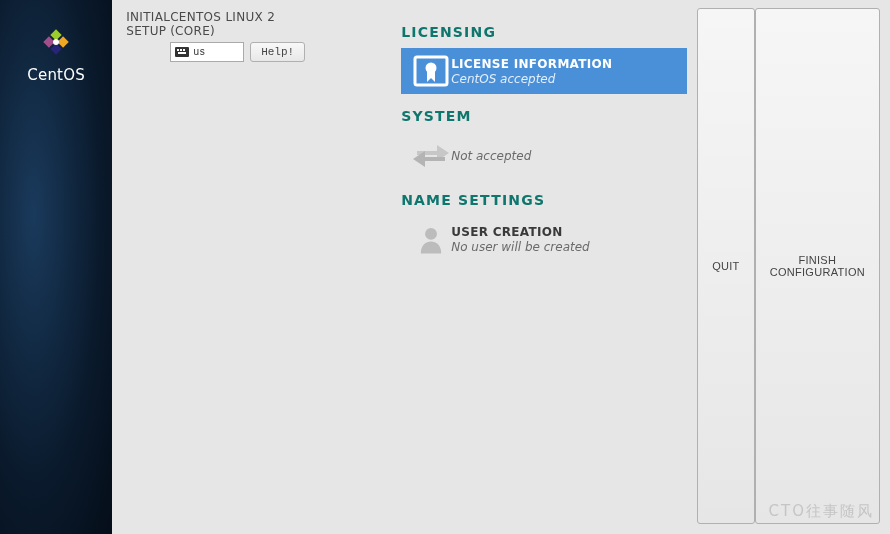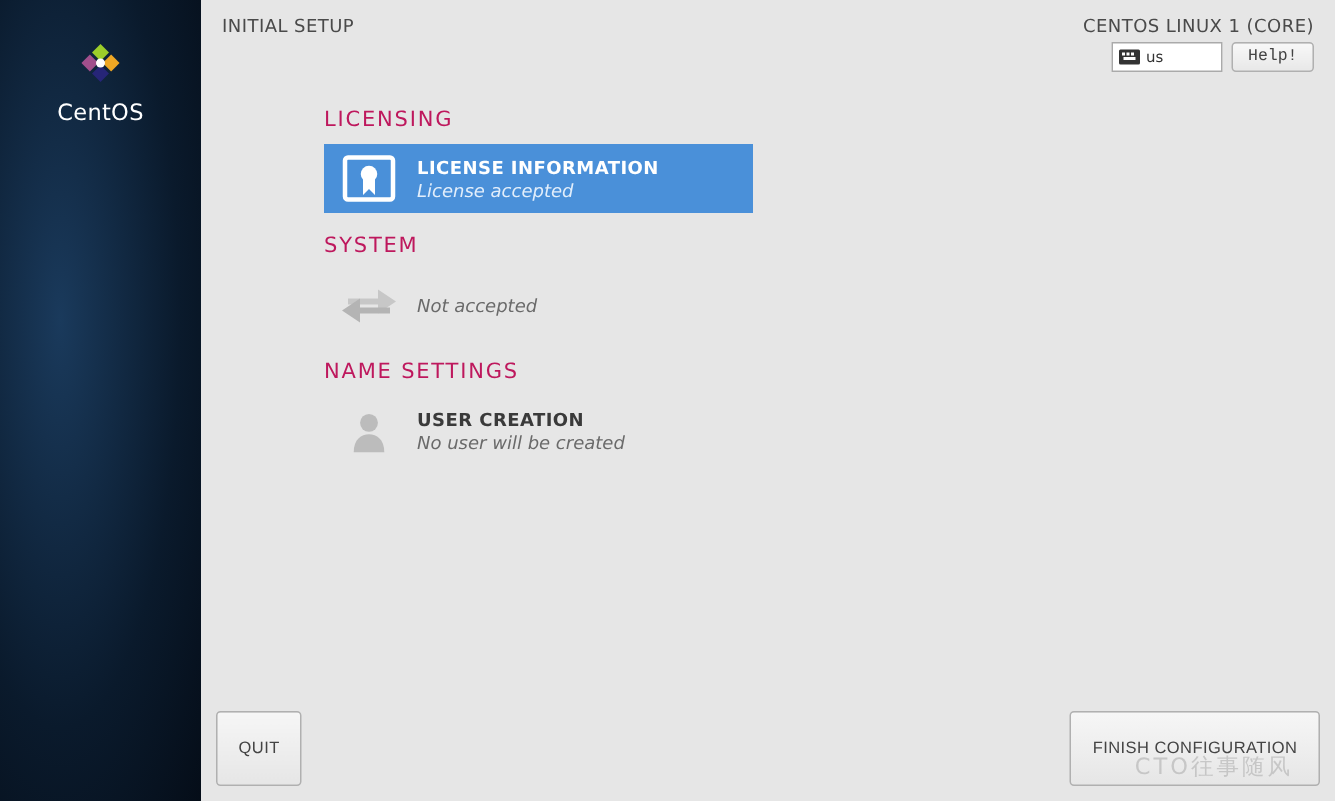--- a/index.html
+++ b/index.html
@@ -27,21 +27,21 @@
       margin-top: 4px;
       font-weight: 400;
       letter-spacing: 0.2px;
     }
     .main {
       flex: 1;
       height: 100%;
       background: #e6e6e6;
       position: relative;
       display: flex;
-      flex-direction: column;
+      flex-direction: row;
     }
     .header {
       display: flex;
       justify-content: space-between;
       padding: 10px 14px 0 14px;
       align-items: flex-start;
     }
     .header-title {
       font-size: 12px;
       font-weight: 400;
@@ -64,20 +64,21 @@
       background: #fff;
       border: 1px solid #aaa;
       height: 20px;
       width: 74px;
       display: flex;
       align-items: center;
       padding: 0 4px;
       gap: 4px;
       font-size: 10px;
       color: #333;
+      font-family: Liberation Mono, monospace;
     }
     .kbd-icon {
       width: 14px; height: 10px;
       background: #333;
       position: relative;
       border-radius: 1px;
     }
     .kbd-icon::after {
       content: "";
       position: absolute;
@@ -97,33 +98,32 @@
       color: #444;
       cursor: pointer;
       font-family: Liberation Mono, monospace;
     }
     .content {
       flex: 1;
       padding: 24px 0 0 82px;
     }
     .section-heading {
       font-size: 14px;
-      font-weight: 400;
-      color: #be185d;
+      font-weight: 700;
+      color: #0f766e;
       letter-spacing: 1.2px;
       margin-bottom: 8px;
     }
     .spoke-row {
       display: flex;
       align-items: center;
       width: 286px;
       min-height: 44px;
       padding: 6px 10px;
       margin-bottom: 14px;
-      gap: 12px;
       cursor: pointer;
     }
     .spoke-row.selected { background: #4a90d9; }
     .spoke-icon {
       width: 40px; height: 34px;
       flex-shrink: 0;
       display: flex; align-items: center; justify-content: center;
       color: #fff;
     }
     .spoke-icon.muted { color: #bcbcbc; }
@@ -152,21 +152,21 @@
       border: 1px solid #b0b0b0;
       border-radius: 3px;
       padding: 18px 14px;
       font-size: 11px;
       color: #444;
       cursor: pointer;
       letter-spacing: 0.3px;
     }
     .watermark {
       position: absolute;
-      right: 28px;
+      right: 16px;
       bottom: 13px;
       font-size: 15px;
       color: rgba(170,170,170,0.55);
       letter-spacing: 2px;
       pointer-events: none;
     }
   </style>
 </head>
 <body>
 
@@ -181,21 +181,21 @@
         <circle r="3" fill="#fff"></circle>
       </g>
     </svg>
     <div class="sidebar-brand">CentOS</div>
   </div>
 
   <div class="main">
     <div class="header">
       <div class="header-title">INITIAL SETUP</div>
       <div class="header-right">
-        <div class="distro-name">CENTOS LINUX 1 (CORE)</div>
+        <div class="distro-name">CENTOS LINUX 2 (CORE)</div>
         <div class="header-controls">
           <div class="keyboard-indicator">
             <span class="kbd-icon"></span>
             <span>us</span>
           </div>
           <button class="help-button">Help!</button>
         </div>
       </div>
     </div>
 
@@ -205,21 +205,21 @@
       <div class="spoke-row selected">
         <div class="spoke-icon">
           <svg viewBox="0 0 40 34" width="40" height="34">
             <rect x="4" y="3" width="32" height="28" rx="2" fill="none" stroke="#fff" stroke-width="3"></rect>
             <circle cx="20" cy="14" r="5.5" fill="#fff"></circle>
             <path d="M16 17 L16 28 L20 24 L24 28 L24 17 Z" fill="#fff"></path>
           </svg>
         </div>
         <div class="spoke-text">
           <span class="spoke-title">LICENSE INFORMATION</span>
-          <span class="spoke-status">License accepted</span>
+          <span class="spoke-status">CentOS accepted</span>
         </div>
       </div>
 
       <div class="section-heading">SYSTEM</div>
       <div class="spoke-row">
         <div class="spoke-icon muted">
           <svg viewBox="0 0 40 34" width="40" height="34">
             <path d="M6 13 L26 13 L26 7 L38 15 L26 23 L26 17 L6 17 Z" fill="#c7c7c7"></path>
             <path d="M34 23 L14 23 L14 29 L2 21 L14 13 L14 19 L34 19 Z" fill="#b4b4b4"></path>
           </svg>

